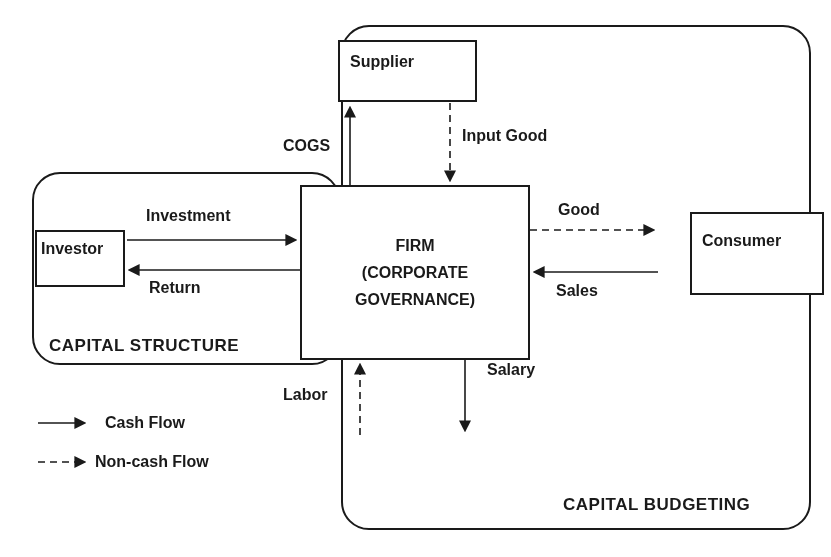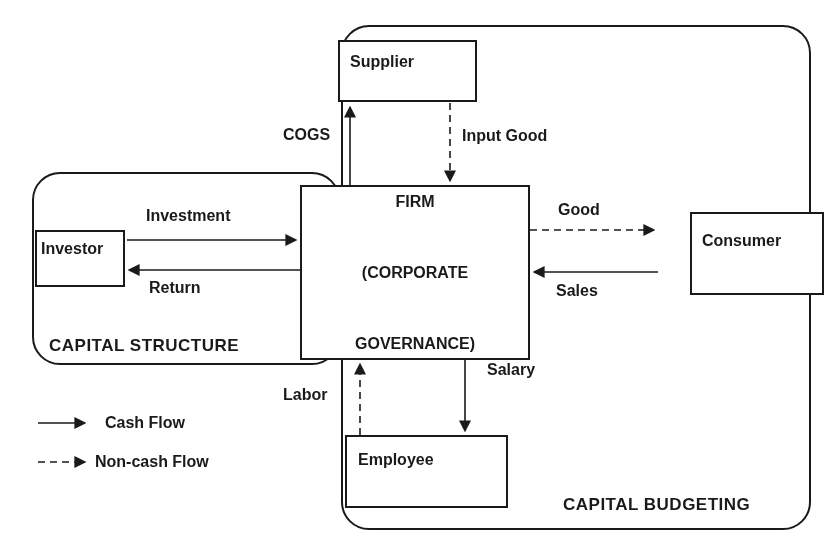--- a/index.html
+++ b/index.html
@@ -11,21 +11,21 @@
   .region { position:absolute; border:2px solid var(--ink); border-radius:28px; background:transparent; z-index:1; }
 
   .wires { position:absolute; left:0; top:0; width:831px; height:557px; z-index:2; }
   .wires line { stroke:var(--ink); stroke-width:1.6; }
   .wires .dashed { stroke-dasharray:7 5; }
   .wires marker path { fill:var(--ink); }
 
   .node { position:absolute; border:2px solid var(--ink); background:var(--bg); z-index:3;
           font-weight:bold; font-size:16px; color:var(--ink); }
   .node-firm { display:flex; flex-direction:column; align-items:center; justify-content:center;
-               text-align:center; line-height:27px; font-size:16px;gap:44px; }
+               text-align:center; line-height:27px; font-size:16px; }
 
   .lbl { position:absolute; font-weight:bold; font-size:16px; white-space:nowrap; z-index:4; color:var(--ink); }
   .region-lbl { font-size:17px; letter-spacing:0.5px; }
 </style>
 </head>
 <body>
 
 <div class="canvas">
 
   <div class="region" style="left:32px; top:172px; width:308px; height:193px;"></div>
@@ -69,25 +69,22 @@
   </div>
 
   <div class="node" style="left:658px; top:212px; width:134px; height:83px; padding:18px 0 0 10px;margin-left:32px;">
     <span>Consumer</span>
   </div>
 
   <div class="node" style="left:35px; top:230px; width:90px; height:57px; padding:8px 0 0 4px;">
     <span>Investor</span>
   </div>
 
-  <div class="node" style="left:345px; top:435px; width:163px; height:73px; padding:14px 0 0 11px;">
-    <span>Employee</span>
-  </div>
 
-  <div class="lbl" style="left:283px; top:126px;">COGS</div>
+  <div class="lbl" style="left:283px; top:137px;">COGS</div>
   <div class="lbl" style="left:462px; top:127px;">Input Good</div>
   <div class="lbl" style="left:146px; top:207px;">Investment</div>
   <div class="lbl" style="left:149px; top:279px;">Return</div>
   <div class="lbl" style="left:558px; top:201px;text-align:right;">Good</div>
   <div class="lbl" style="left:556px; top:282px;">Sales</div>
   <div class="lbl" style="left:283px; top:386px;">Labor</div>
   <div class="lbl" style="left:487px; top:361px;">Salary</div>
 
   <div class="lbl region-lbl" style="left:49px; top:336px;">CAPITAL STRUCTURE</div>
   <div class="lbl region-lbl" style="left:563px; top:495px;">CAPITAL BUDGETING</div>

